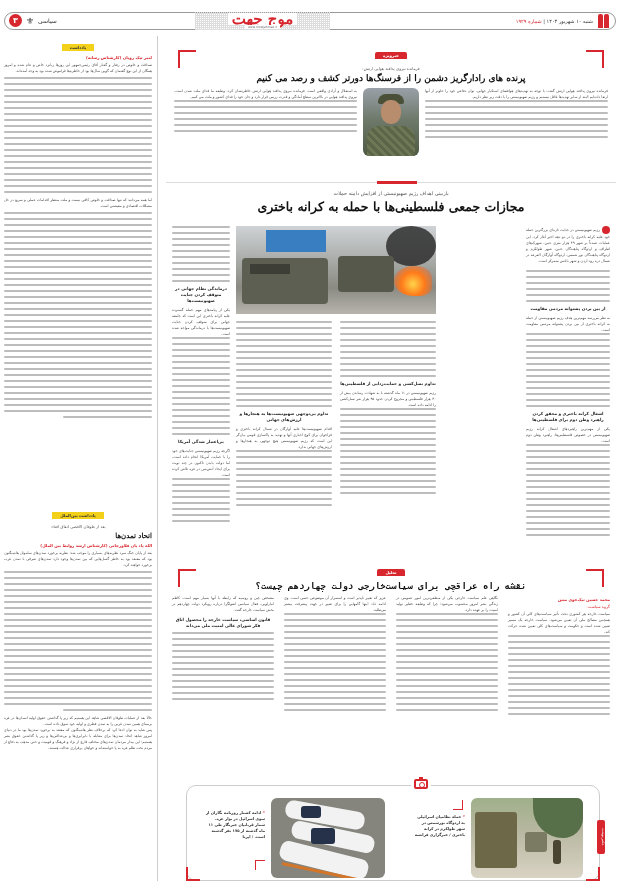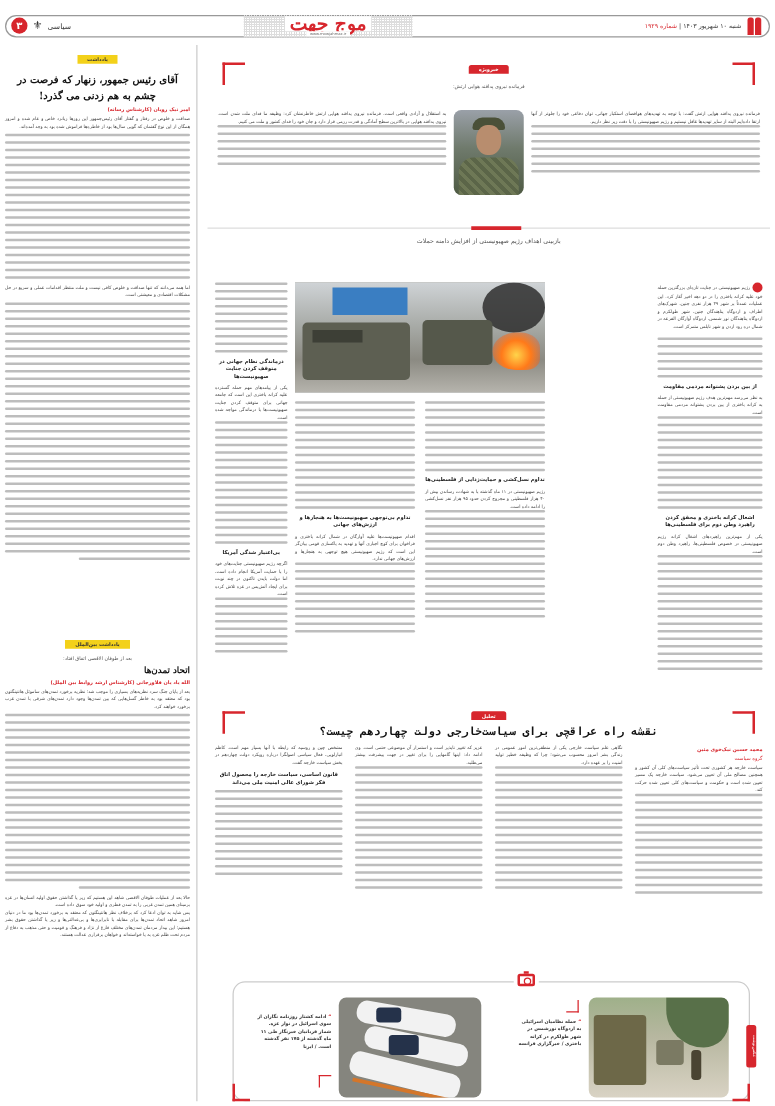--- a/index.html
+++ b/index.html
@@ -124,21 +124,20 @@
   <div class="mh-left">
     <div class="mh-page">۳</div>
     <span class="mh-glyph">⚜</span>
     <span class="mh-section">سیاسی</span>
   </div>
 </header>
 
 <aside class="left-col">
   <section class="box1">
     <div class="tag-wrap"><span class="yellow-tag">یادداشت</span></div>
-    <h2 class="left-title">آقای رئیس جمهور، زنهار که فرصت در چشم به هم زدنی می گذرد!</h2>
     <div class="red-byline">امیر نیک رویان (کارشناس رسانه)</div>
     <p class="body-text">صداقت و خلوص در رفتار و گفتار آقای رئیس‌جمهور این روزها زبانزد خاص و عام شده و امروز همگان از این نوع گفتمان که گویی سال‌ها بود از خاطره‌ها فراموش شده بود به وجد آمده‌اند.</p>
     <div style="margin-top:3px">
       <span class="filler"></span>
         <span class="filler"></span>
         <span class="filler"></span>
         <span class="filler"></span>
         <span class="filler"></span>
         <span class="filler"></span>
         <span class="filler"></span>
@@ -232,20 +231,21 @@
     <p class="body-text">پس شاید به توان ادعا کرد که برخلاف نظر هانتینگتون که معتقد به برخورد تمدن‌ها بود ما در دنیای امروز شاهد اتحاد تمدن‌ها برای مقابله با نابرابری‌ها و بی‌عدالتی‌ها و زیر پا گذاشتن حقوق بشر هستیم؛ این بیدار مردمان تمدن‌های مختلف فارغ از نژاد و فرهنگ و قومیت و حتی مذهب به دفاع از مردم تحت ظلم غزه به پا خواسته‌اند و خواهان برقراری عدالت هستند.</p>
   </section>
 </aside>
 <div class="col-divider"></div>
 
 <section class="top-story">
   <div class="bracket-tl" style="left:12px;top:14px"></div>
   <div class="bracket-tr" style="right:12px;top:14px"></div>
   <div class="tag-wrap"><span class="red-tag">خبرویژه</span></div>
   <div class="kicker">فرمانده نیروی پدافند هوایی ارتش:</div>
+  <h1 class="top-title">پرنده های رادارگریز دشمن را از فرسنگ‌ها دورتر کشف و رصد می کنیم</h1>
   <div class="top-cols">
     <div>
       <p class="body-text">فرمانده نیروی پدافند هوایی ارتش گفت: با توجه به تهدیدهای هوافضای استکبار جهانی، توان دفاعی خود را جلوتر از آنها ارتقا داده‌ایم البته از سایر تهدیدها غافل نیستیم و رژیم صهیونیستی را با دقت زیر نظر داریم.</p>
       <span class="filler"></span>
         <span class="filler"></span>
         <span class="filler"></span>
         <span class="filler"></span>
         <span class="filler"></span>
         <span class="filler"></span>
         <span class="filler"></span>
@@ -264,20 +264,21 @@
         <span class="filler"></span>
         <span class="filler"></span>
     </div>
   </div>
 </section>
 <div class="sep-line"></div>
 <div class="sep-red"></div>
 
 <section class="lead">
   <div class="lead-kicker">بازبینی اهداف رژیم صهیونیستی از افزایش دامنه حملات</div>
+  <h1 class="lead-title">مجازات جمعی فلسطینی‌ها با حمله به کرانه باختری</h1>
 
   <div class="lead-photo" title="خودروهای نظامی و آتش در کرانه باختری">
     <div class="sky"></div>
       <div class="banner"></div>
       <div class="smoke"></div>
     <div class="truck1"></div>
       <div class="truck2"></div>
       <div class="fire"></div>
   </div>
 

